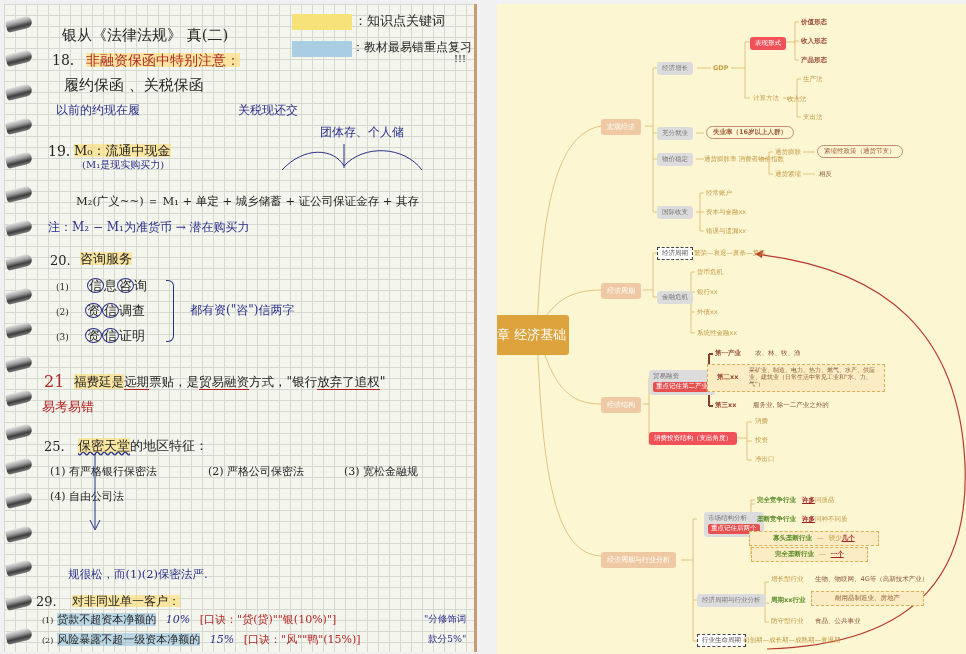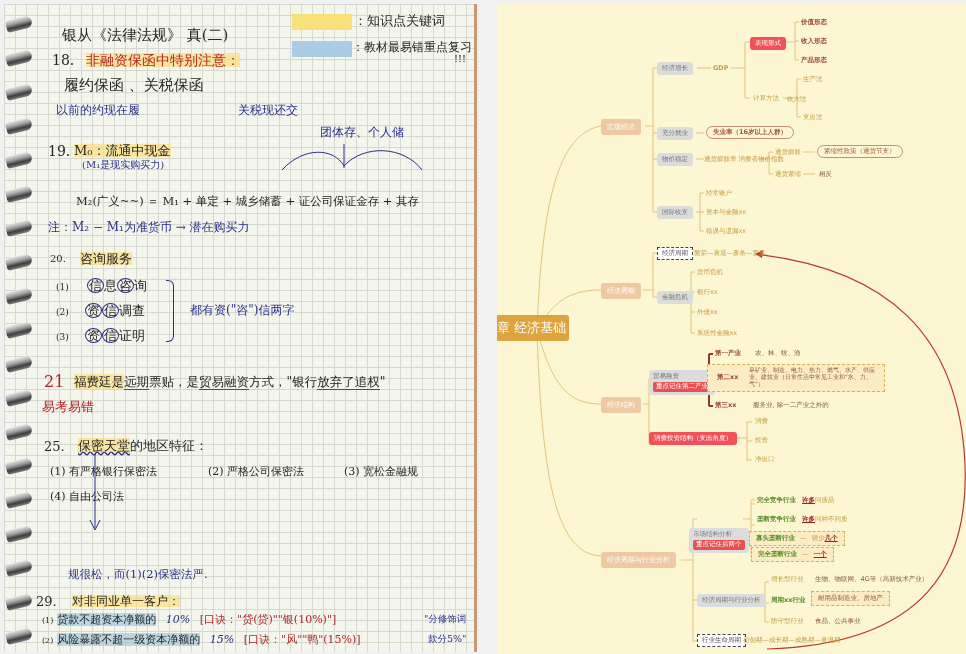--- a/index.html
+++ b/index.html
@@ -37,38 +37,38 @@
   .legend-swatch { position: absolute; width: 60px; height: 16px; }
 
   
   .mindmap {
     position: absolute; left: 497px; top: 4px; width: 469px; height: 650px;
     background: #fdf6d3; overflow: hidden;
   }
   .mm-svg { position: absolute; left: 0; top: 0; }
   .node { position: absolute; font-size: 6.5px; white-space: nowrap; line-height: 1.15; }
   .root {
-    position: absolute; left: -4px; top: 311px; width: 76px; height: 26px;
+    position: absolute; left: -4px; top: 311px; width: 76px; height: 40px;
     background: #dda33d; color: #fff; border-radius: 3px;
     font-size: 13px; display: flex; align-items: center; padding-left: 4px;
   }
   .l1 {
     background: #efc9a3; color: #fff; border-radius: 3px;
     padding: 4px 6px; font-size: 7px;
   }
   .l2 { background: #dcdcdc; color: #777; border-radius: 3px; padding: 3px 5px; }
   .l2-stack { background: #dcdcdc; color: #777; border-radius: 3px; padding: 3px 4px; }
   .tag-red { display: block; background: #e85050; color: #fff; border-radius: 2px; padding: 1px 3px; margin-top: 2px; }
   .red-pill { background: #f1525a; color: #fff; border-radius: 3px; padding: 3px 5px; }
   .txt-gold { color: #c29b44; }
   .txt-brown { color: #9a4a33; font-weight: bold; }
   .txt-green { color: #5a8c2a; font-weight: bold; }
   .txt-dark { color: #8a5a3a; }
   .outline-pill { border: 1px solid #c58d73; border-radius: 9px; padding: 2px 6px; color: #a05c3b; }
-  .dash-box { border: 1px dashed #d8b05a; background: #fbecc3; padding: 3px 6px; }
+  .dash-box { border: 1px dashed #d8b05a; background: #fbecc3; padding: 3px 23px; }
   .dash-black { border: 1px dashed #444; background: #fff; color: #555; padding: 2px 4px; }
   .u-red { color: #a02020; text-decoration: underline; font-weight: bold; }
 </style>
 </head>
 <body>
 
 <div class="notebook">
   <div class="rings">
     <div class="ring" style="top:14px"></div>
       <div class="ring" style="top:48px"></div>
@@ -110,21 +110,21 @@
   <div class="hand ink-blue" style="left:78px;top:156px;font-size:10px;">(M₁是现实购买力)</div>
   <div class="hand ink-blue" style="left:316px;top:122px;font-size:12px;">团体存、个人储</div>
   <svg style="position:absolute;left:270px;top:136px" width="160" height="40">
     <path d="M70 4 L70 28" stroke="#2a2f8a" stroke-width="1" fill="none"></path>
     <path d="M8 30 C30 6, 60 8, 70 26" stroke="#2a2f8a" stroke-width="1" fill="none"></path>
     <path d="M70 26 C90 4, 130 6, 148 30" stroke="#2a2f8a" stroke-width="1" fill="none"></path>
   </svg>
   <div class="hand ink-black" style="left:72px;top:192px;font-size:11.5px;">M₂(广义~~) ＝ M₁ + 单定 + 城乡储蓄 + 证公司保证金存 + 其存</div>
   <div class="hand ink-blue" style="left:44px;top:217px;font-size:12px;">注：M₂ − M₁为准货币 → 潜在购买力</div>
 
-  <div class="hand ink-black" style="left:46px;top:250px;font-size:10px;">20.</div>
+  <div class="hand ink-black" style="left:46px;top:250px;font-size:13px;">20.</div>
   <div class="hand ink-black hl-yellow" style="left:76px;top:248px;font-size:13px;">咨询服务</div>
 
   <div class="hand ink-black" style="left:52px;top:274px;font-size:13px;">
     <span style="font-size:9px;margin-right:14px;">(1)</span>
     <span class="circ">信</span><span>息</span><span class="circ">咨</span><span>询</span>
   </div>
   <div class="hand ink-black" style="left:52px;top:299px;font-size:13px;">
     <span style="font-size:9px;margin-right:12px;">(2)</span>
     <span class="circ">资</span><span class="circ">信</span><span>调查</span>
   </div>
@@ -262,21 +262,21 @@
   <div class="node txt-dark" style="left:252px;top:363px;width:132px;white-space:normal;font-size:6px;">采矿业、制造、电力、热力、燃气、水产、供应业、建筑业（日常生活中常见工业和"水、力、气"）</div>
   <div class="node txt-brown" style="left:218px;top:398px;">第三xx</div>
   <div class="node txt-dark" style="left:256px;top:398px;">服务业, 除一二产业之外的</div>
 
   <div class="node red-pill" style="left:152px;top:428px;">消费投资结构（支出角度）</div>
   <div class="node txt-gold" style="left:258px;top:414px;">消费</div>
   <div class="node txt-gold" style="left:258px;top:433px;">投资</div>
   <div class="node txt-gold" style="left:258px;top:452px;">净出口</div>
 
   <div class="node l1" style="left:104px;top:548px;">经济周期与行业分析</div>
-  <div class="node l2-stack" style="left:192px;top:508px;margin-top:16px;">
+  <div class="node l2-stack" style="left:207px;top:508px;">
     <span>市场结构分析</span>
     <span class="tag-red">重点记住后两个</span>
   </div>
   <div class="node txt-green" style="left:260px;top:493px;">完全竞争行业</div>
   <div class="node" style="left:305px;top:493px;">
     <span class="u-red">许多</span><span class="txt-gold">同质品</span>
   </div>
   <div class="node txt-green" style="left:260px;top:512px;">垄断竞争行业</div>
   <div class="node" style="left:305px;top:512px;">
     <span class="u-red">许多</span><span class="txt-gold">同种不同质</span>

